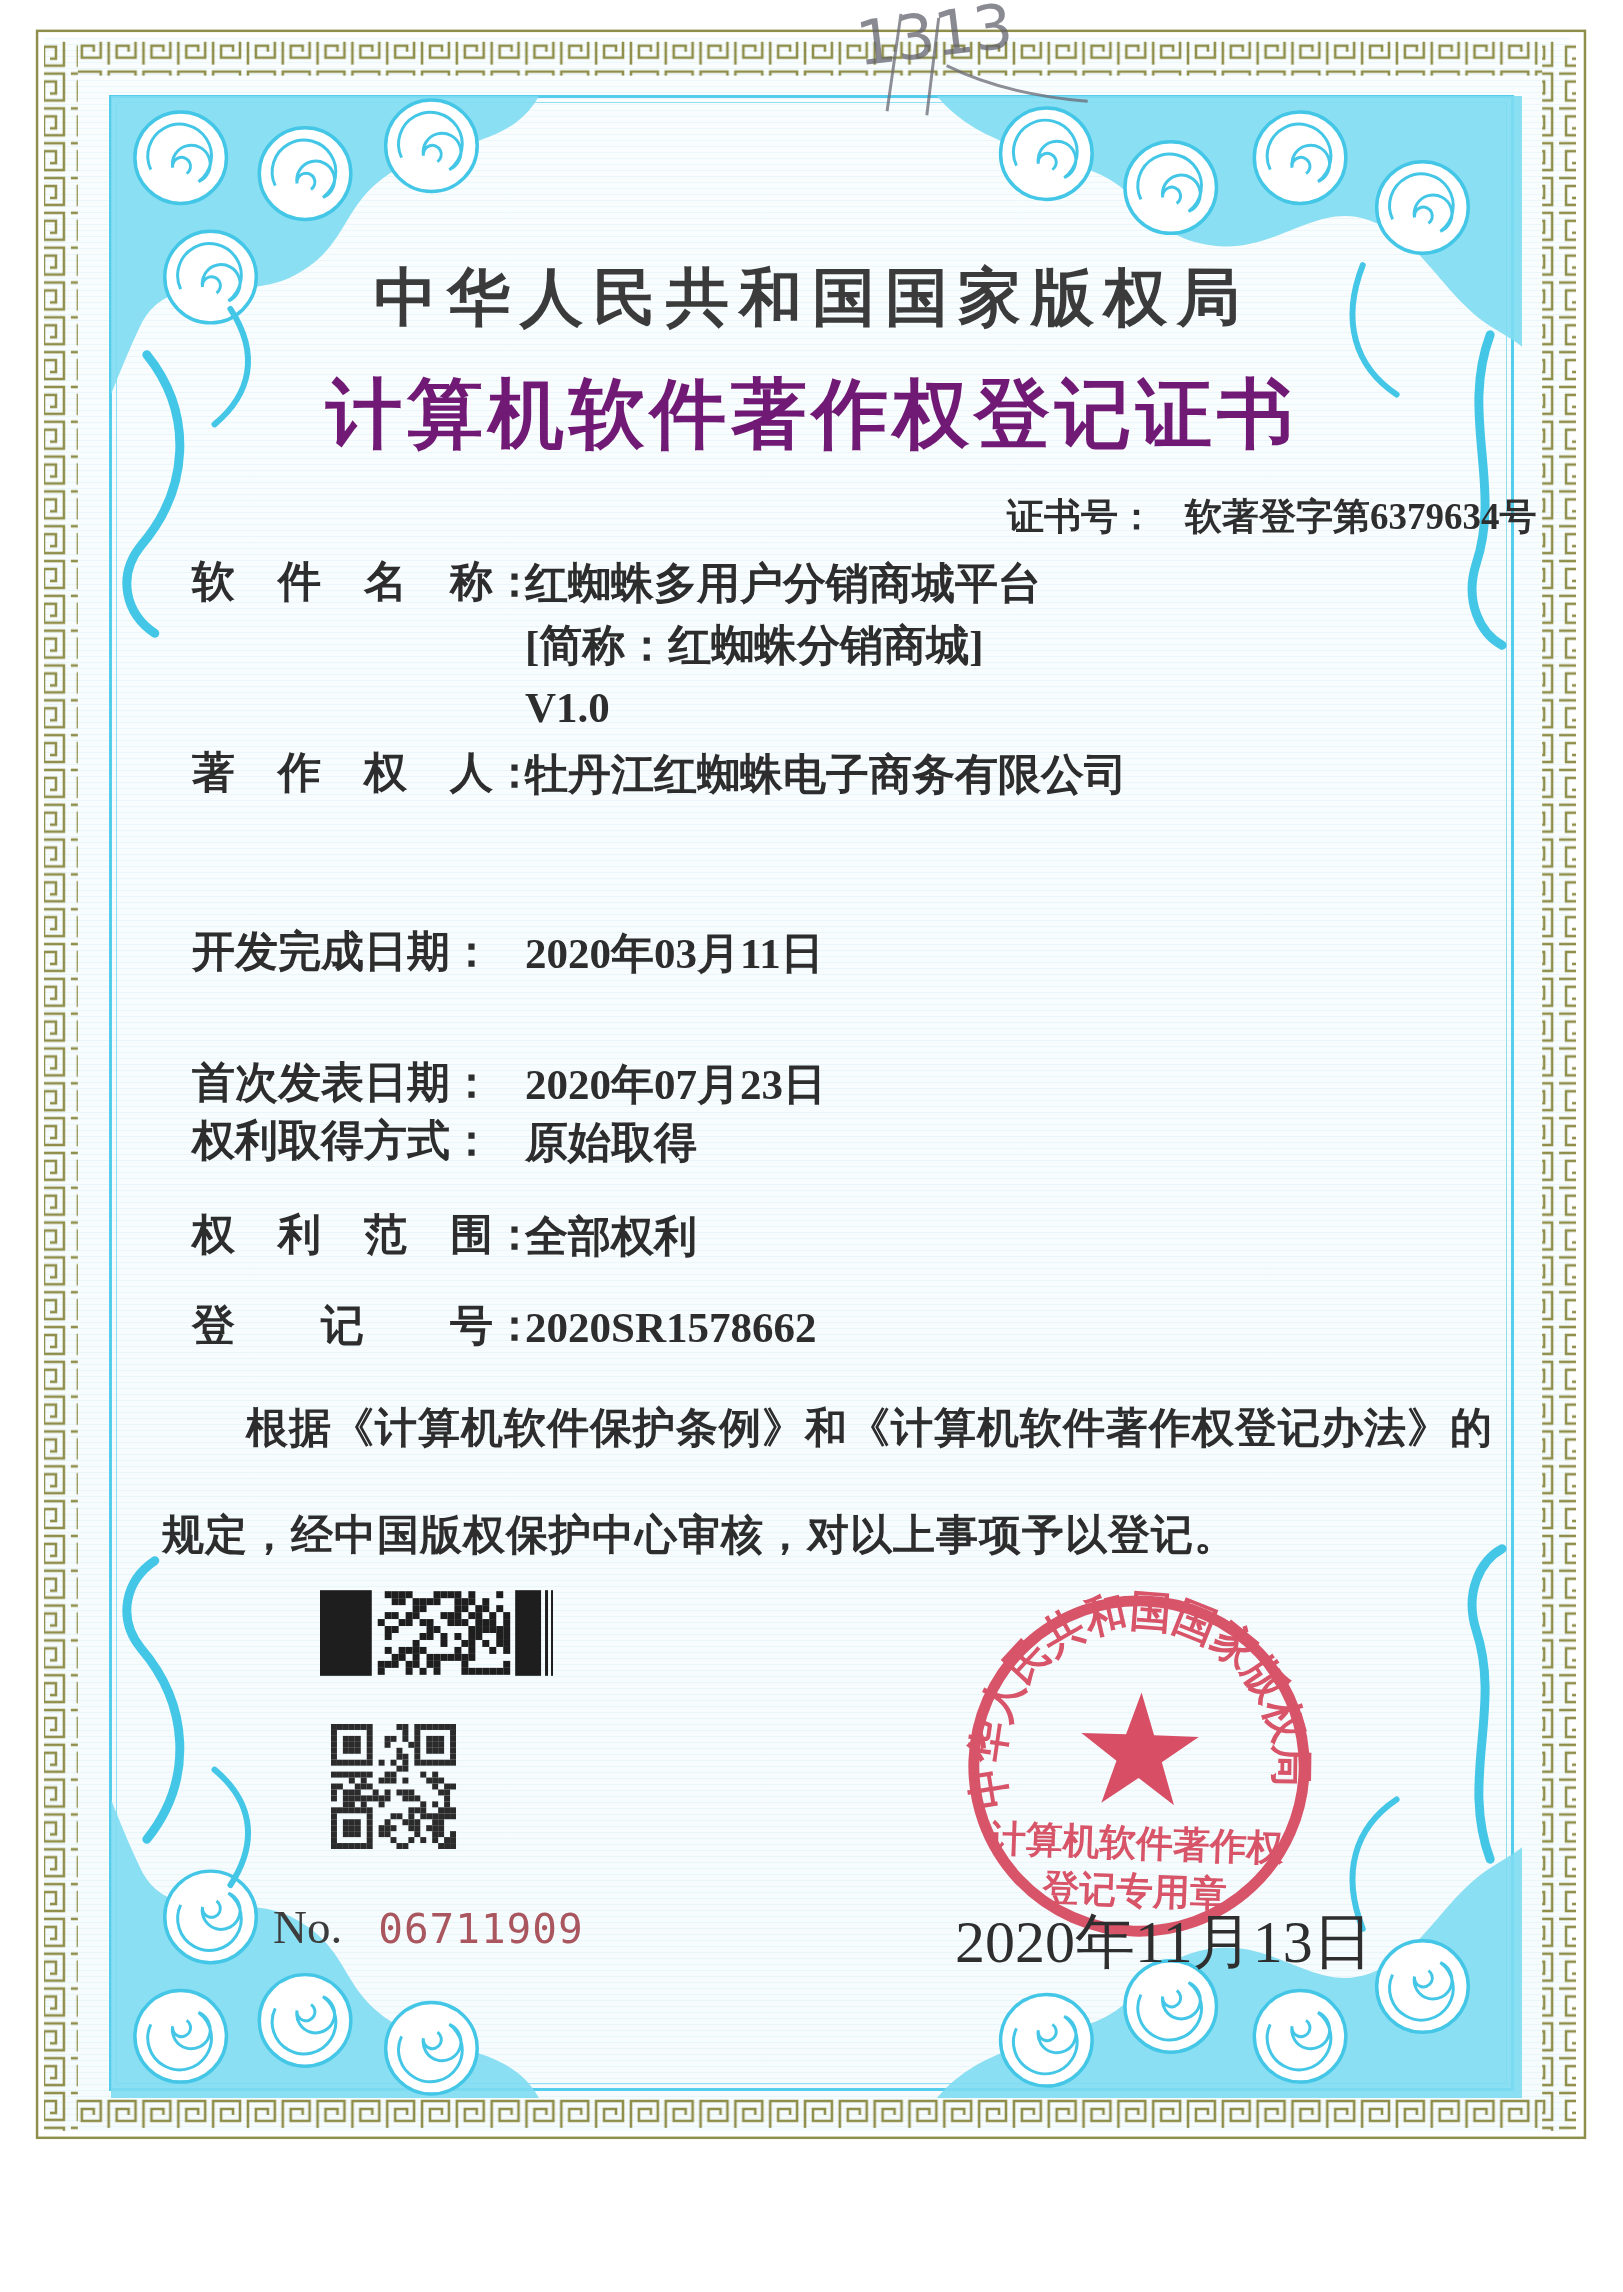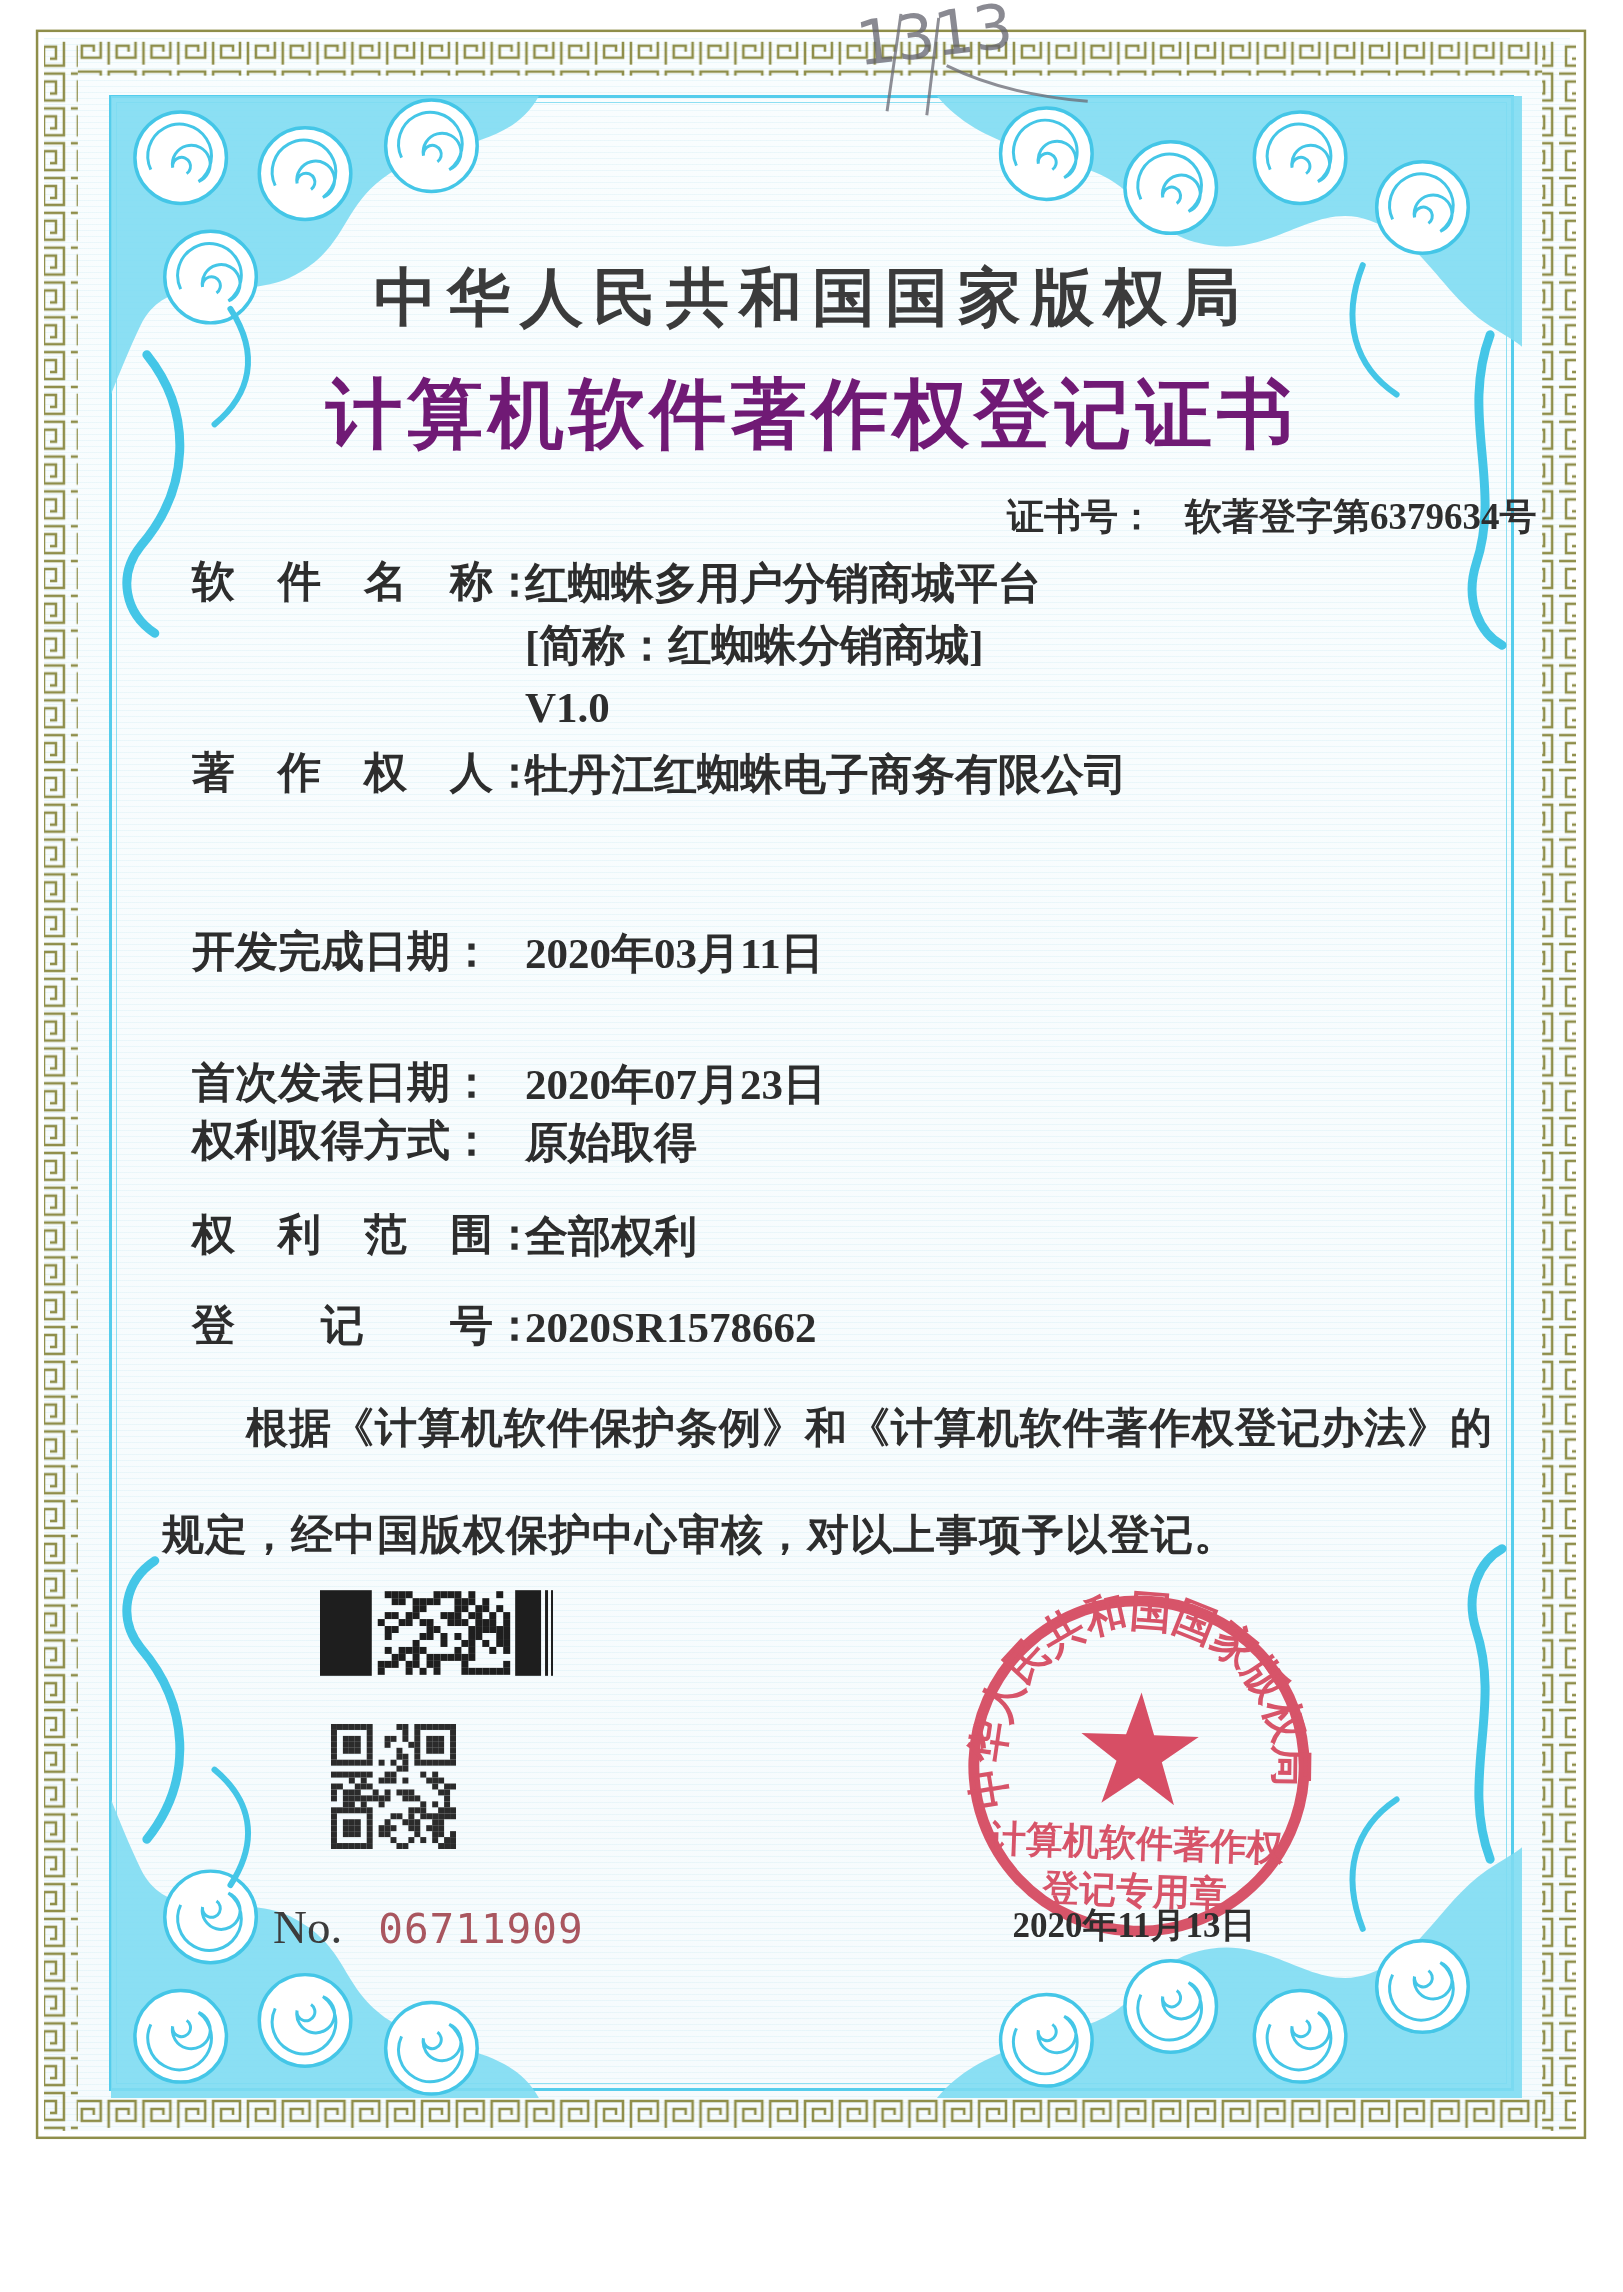--- a/index.html
+++ b/index.html
@@ -58,21 +58,21 @@
     position:absolute; left:273px; top:1900px; z-index:3; display:flex; align-items:baseline; gap:36px;
   }
   .serial .no{font-size:47px; color:#3c3c3c; font-weight:400;}
   .serial .num{
     font-family:"DejaVu Sans Mono","Liberation Mono",monospace;
     font-size:41px; color:#a9565f; letter-spacing:1px; font-weight:400;
   }
   .seal-svg{position:absolute; left:940px; top:1562px; z-index:4; opacity:.94;}
   .issue-date{
     position:absolute; left:955px; top:1902px; width:358px; text-align:center; z-index:5;
-    font-size:35px; font-weight:700; color:#2e2e2e; white-space:nowrap;
+    font-size:60px; font-weight:400; color:#2e2e2e; white-space:nowrap;
   }
 </style>
 </head>
 <body>
 
 <div class="page">
 
   <div class="paper-tint"></div>
 
   <svg class="frame-svg" width="1624" height="2292" aria-hidden="true" viewBox="0 0 1632 2304">

